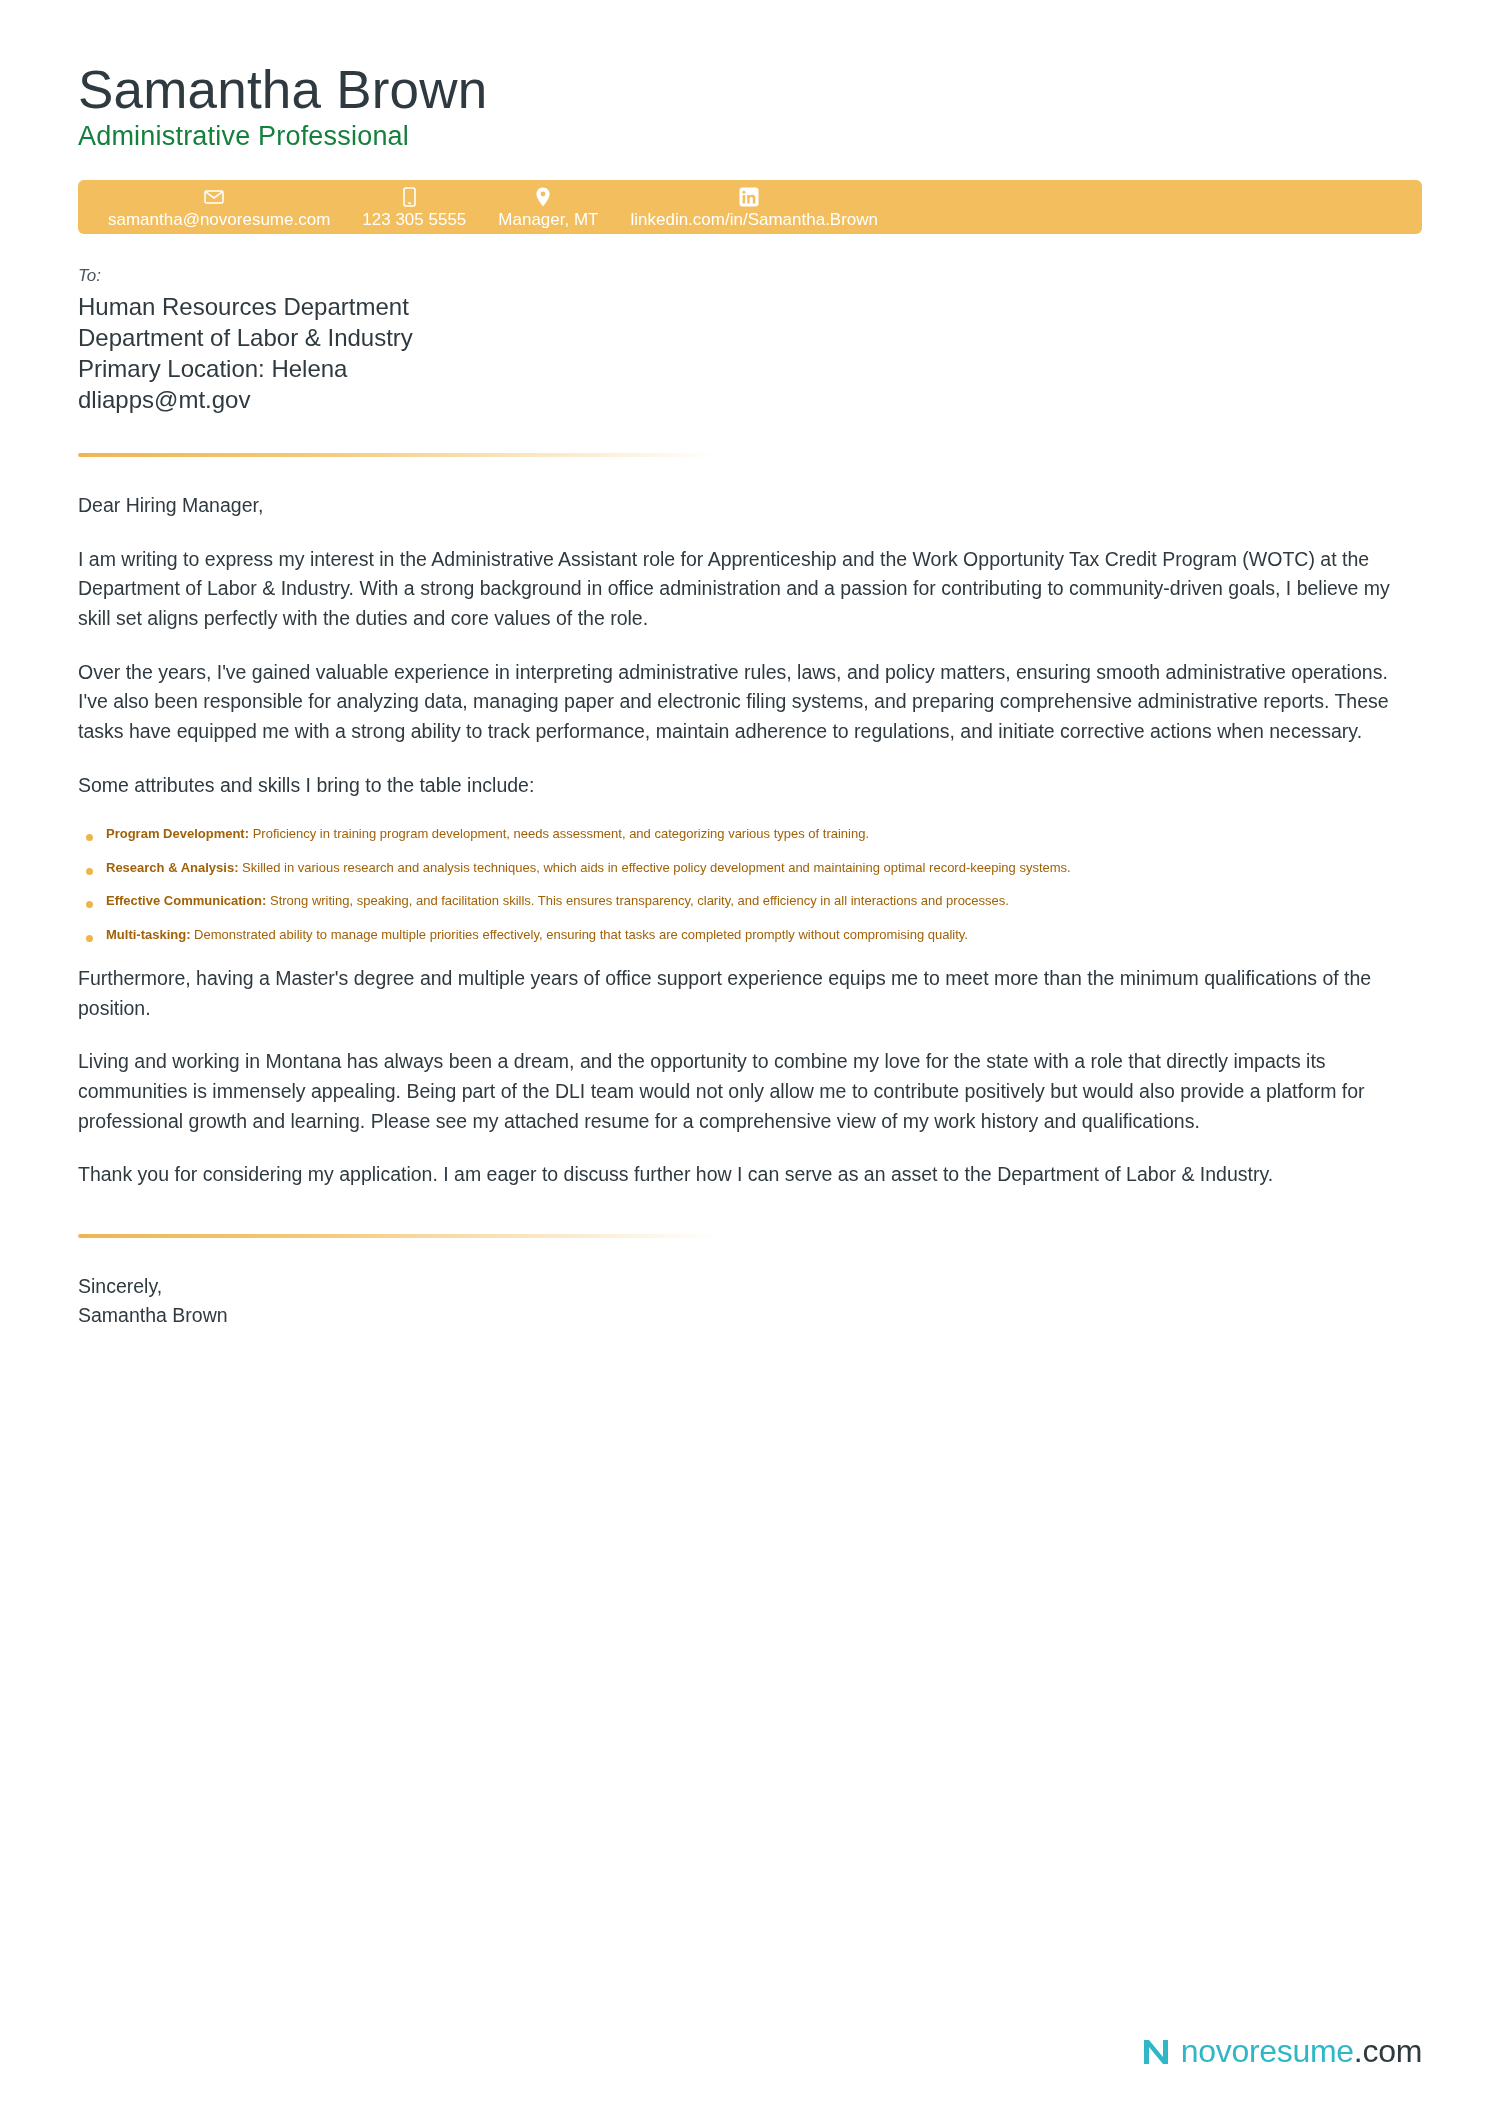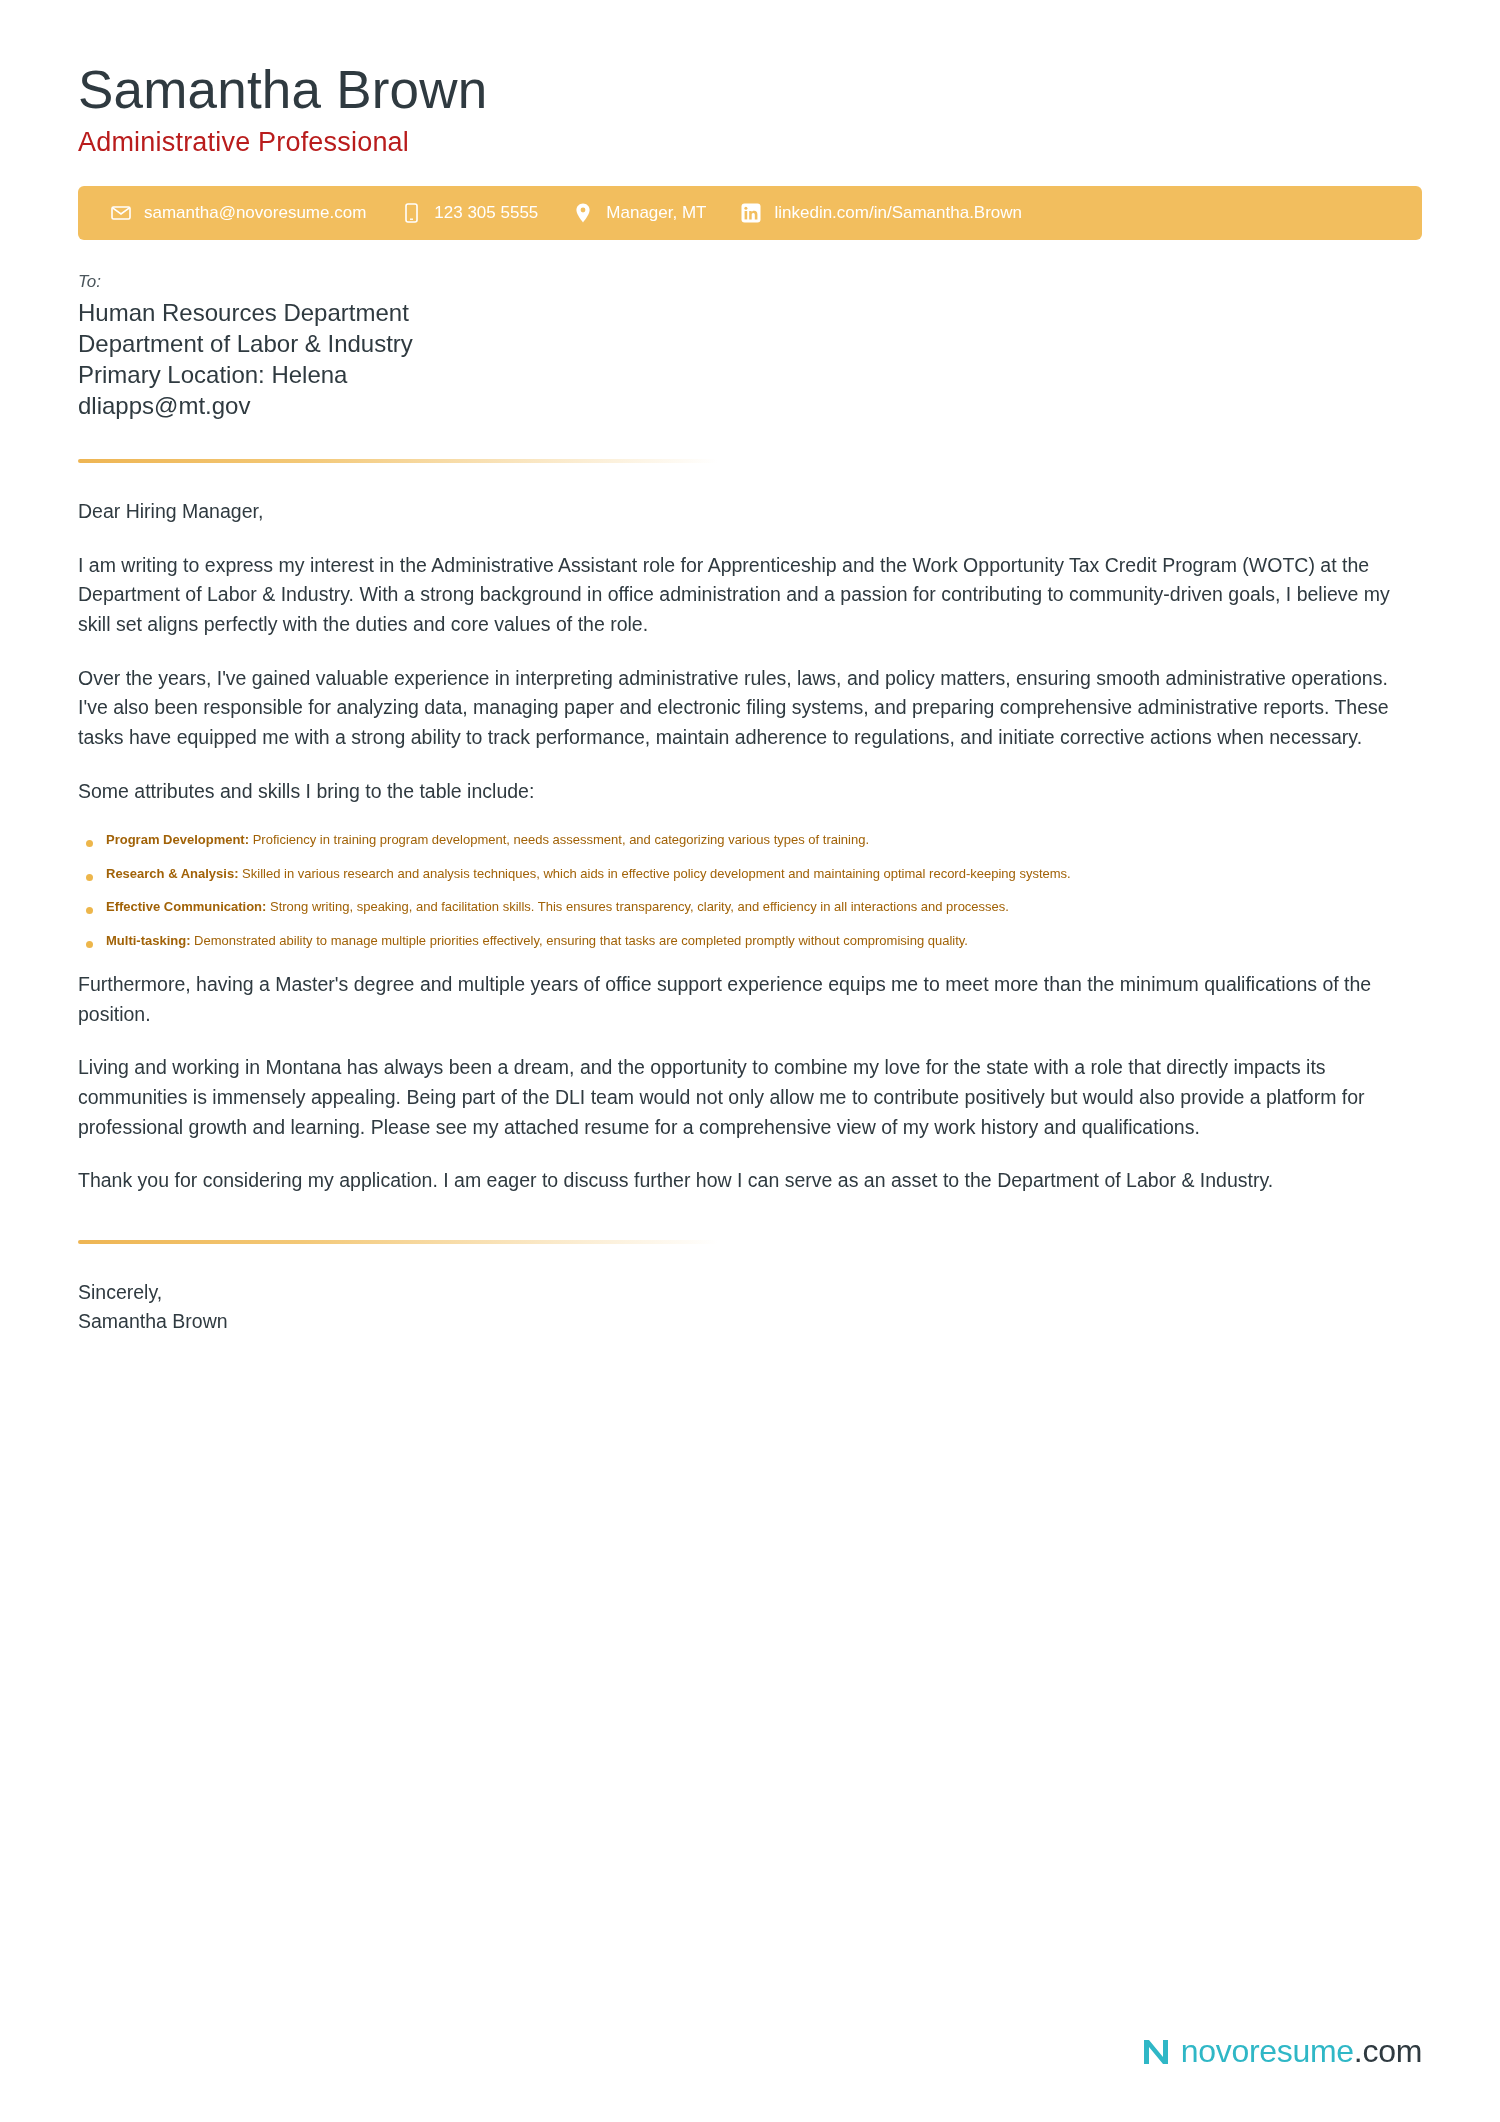--- a/index.html
+++ b/index.html
@@ -21,43 +21,44 @@
   .header { padding-top: 60px; }
   .name {
     font-size: 53px;
     font-weight: 400;
     color: #2f3a40;
     letter-spacing: 0.2px;
     line-height: 1.12;
   }
   .subtitle {
     font-size: 27px;
-    color: #b91c1c;
-    font-weight: 400;
-    margin-top: 8px;
+    color: #15803d;
+    font-weight: 400;
+    margin-top: 2px;
     letter-spacing: 0.2px;
   }
 
   
   .contact-bar {
     margin-top: 28px;
     background: #f2be5e;
     border-radius: 6px;
     height: 54px;
     display: flex;
     align-items: center;
     padding: 0 14px;
   }
   .contact-item {
     display: flex;
     align-items: center;
     color: #ffffff;
     font-size: 17px;
     padding: 0 16px;
     white-space: nowrap;
+    flex-direction: column;
   }
   .contact-item .ci-icon {
     display: inline-flex;
     align-items: center;
     justify-content: center;
     width: 26px;
     height: 26px;
     margin-right: 10px;
     color: #ffffff;
   }

